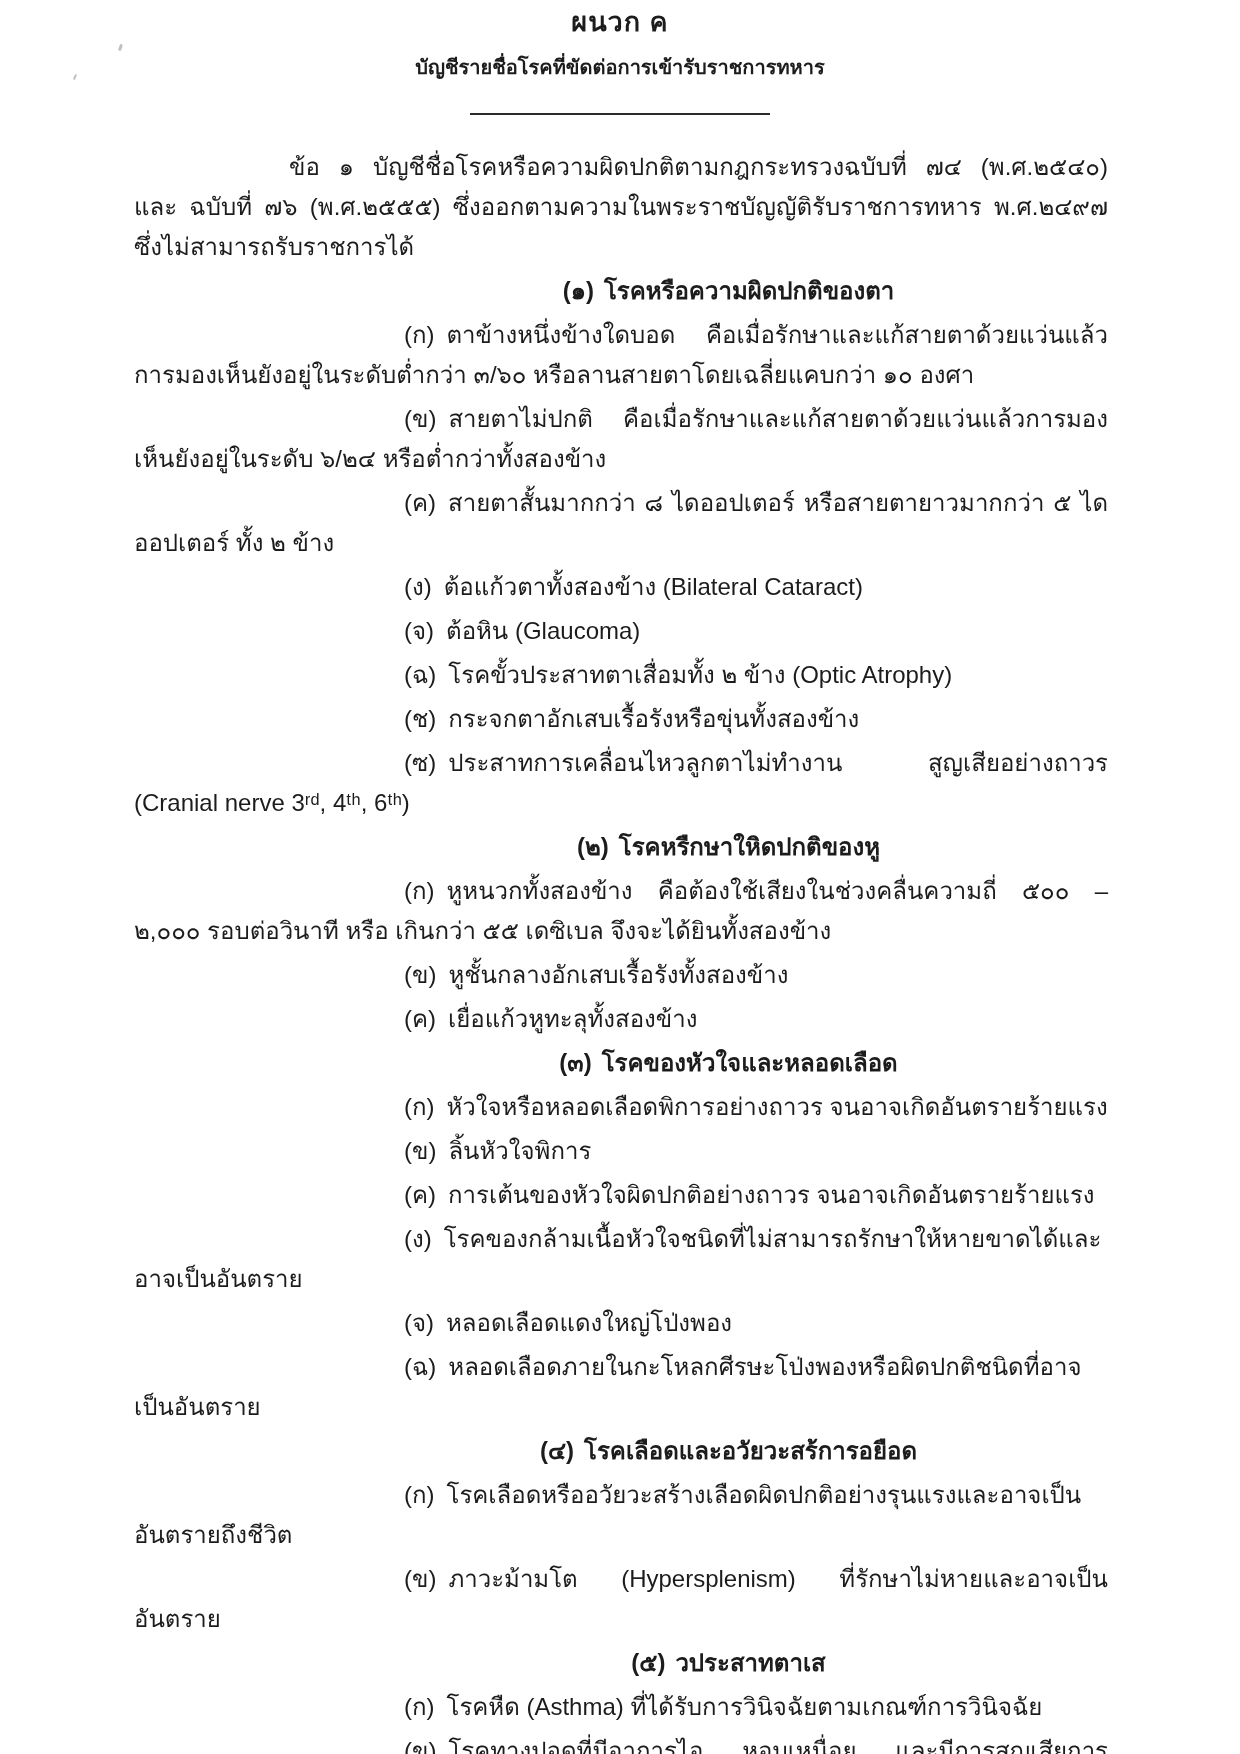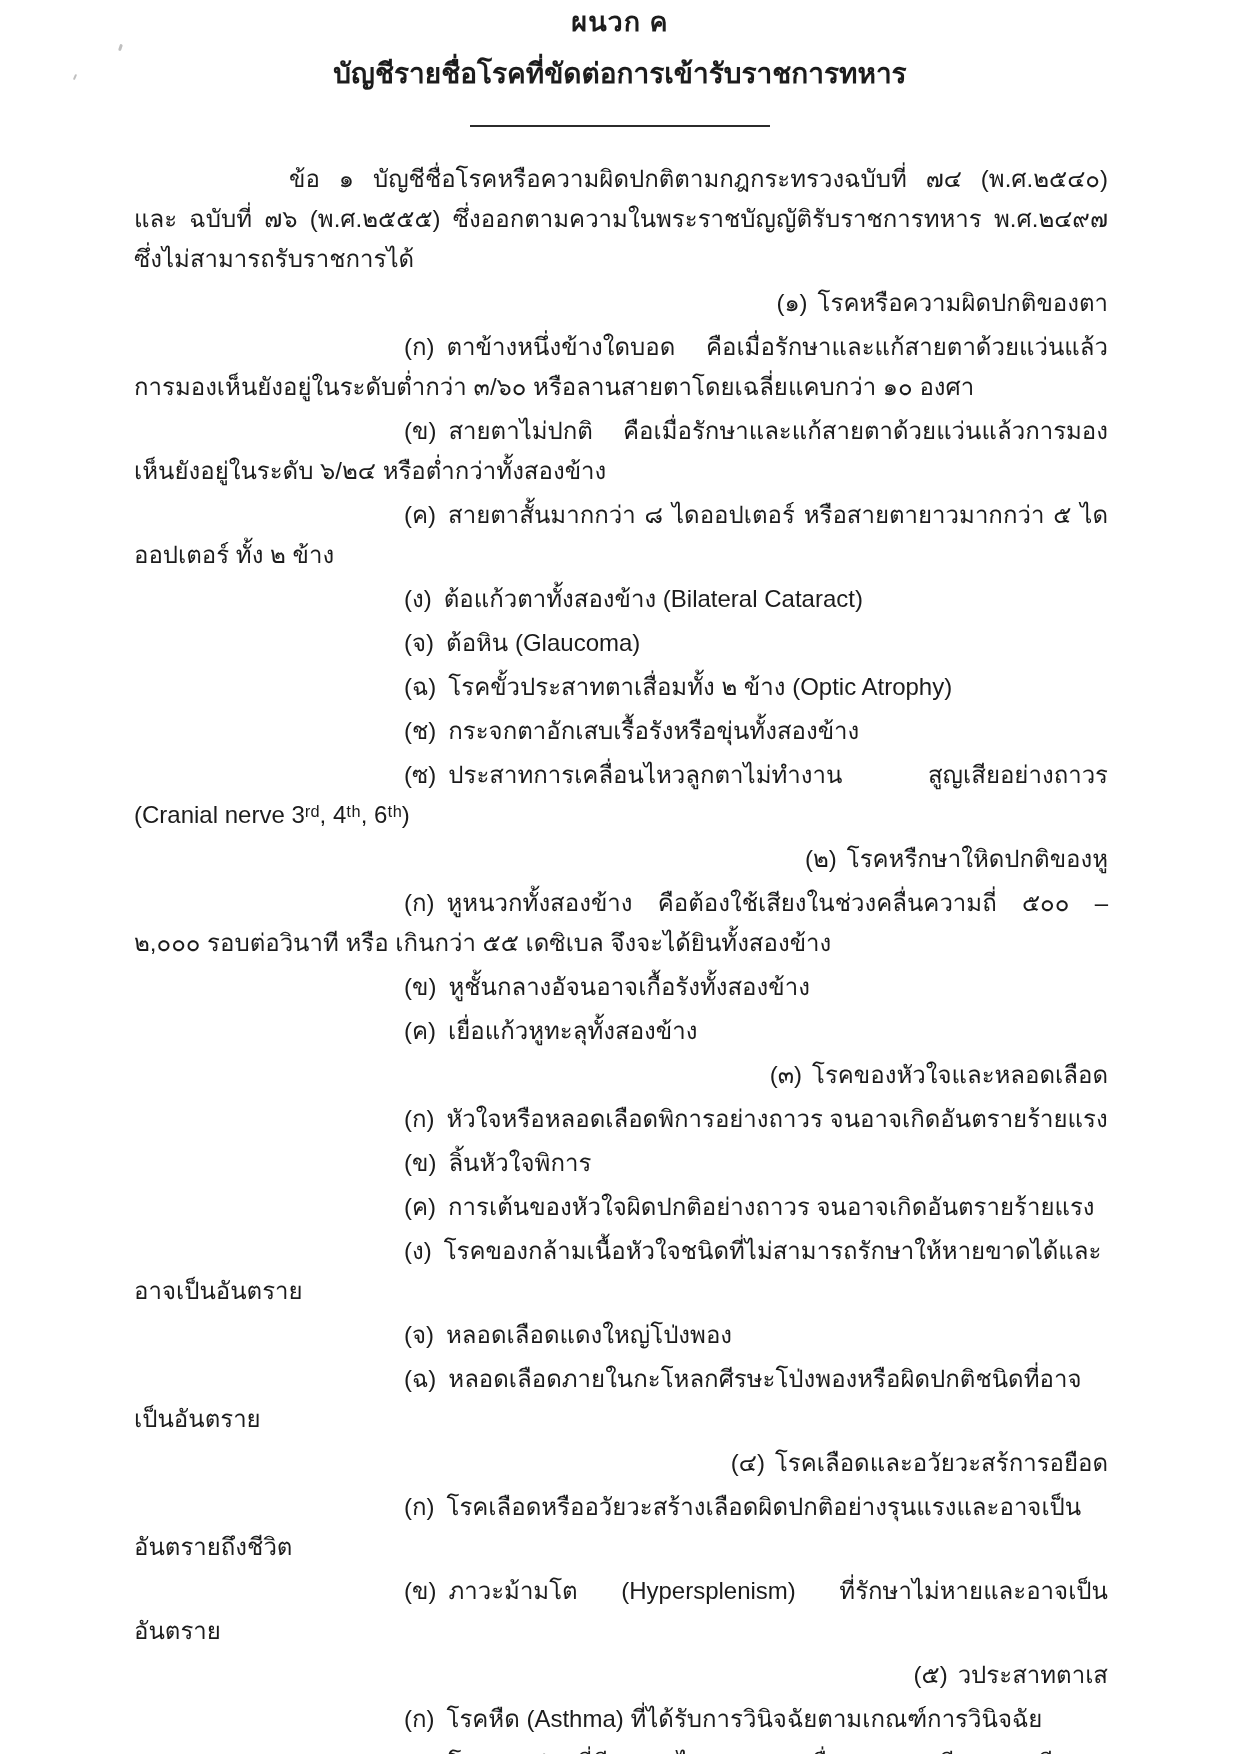--- a/index.html
+++ b/index.html
@@ -13,42 +13,42 @@
     font-family: "Liberation Sans", "DejaVu Sans", sans-serif;
     overflow: hidden;
   }
   .doc-header { text-align: center; }
   .appendix-title {
     font-size: 27px;
     font-weight: bold;
     letter-spacing: 1px;
   }
   .doc-title {
-    font-size: 28px;
+    font-size: 20px;
     font-weight: bold;
     margin-top: 8px;
   }
   .divider {
     width: 300px;
     height: 2px;
     background: #2b2b2b;
     margin: 30px auto 0 auto;
   }
   .doc-body {
     margin: 32px 128px 0 130px;
     font-size: 24px;
     line-height: 40px;
     text-align: justify;
   }
   p { margin: 4px; }
   .intro { text-indent: 155px; }
   .section-head {
-    font-weight: normal;
+    font-weight: bold;
     text-indent: 215px;
-    text-align: right;
+    text-align: center;
   }
   .section-number { margin-right: 10px; }
   .item { text-indent: 270px; }
   .item-label { margin-right: 12px; }
   
   .artifact { position: absolute; background: #8a8a8a; opacity: 0.55; }
   .artifact.a1 { left: 119px; top: 44px; width: 3px; height: 7px; transform: rotate(18deg); border-radius: 2px; }
   .artifact.a2 { left: 74px; top: 74px; width: 2px; height: 6px; transform: rotate(24deg); border-radius: 2px; }
 </style>
 </head>
@@ -71,21 +71,21 @@
         <p class="item"><span class="item-label">(ก)</span><span>ตาข้างหนึ่งข้างใดบอด คือเมื่อรักษาและแก้สายตาด้วยแว่นแล้วการมองเห็นยังอยู่ในระดับต่ำกว่า ๓/๖๐ หรือลานสายตาโดยเฉลี่ยแคบกว่า ๑๐ องศา</span></p>
         <p class="item"><span class="item-label">(ข)</span><span>สายตาไม่ปกติ คือเมื่อรักษาและแก้สายตาด้วยแว่นแล้วการมองเห็นยังอยู่ในระดับ ๖/๒๔ หรือต่ำกว่าทั้งสองข้าง</span></p>
         <p class="item"><span class="item-label">(ค)</span><span>สายตาสั้นมากกว่า ๘ ไดออปเตอร์ หรือสายตายาวมากกว่า ๕ ไดออปเตอร์ ทั้ง ๒ ข้าง</span></p>
         <p class="item"><span class="item-label">(ง)</span><span>ต้อแก้วตาทั้งสองข้าง (Bilateral Cataract)</span></p>
         <p class="item"><span class="item-label">(จ)</span><span>ต้อหิน (Glaucoma)</span></p>
         <p class="item"><span class="item-label">(ฉ)</span><span>โรคขั้วประสาทตาเสื่อมทั้ง ๒ ข้าง (Optic Atrophy)</span></p>
         <p class="item"><span class="item-label">(ช)</span><span>กระจกตาอักเสบเรื้อรังหรือขุ่นทั้งสองข้าง</span></p>
         <p class="item"><span class="item-label">(ซ)</span><span>ประสาทการเคลื่อนไหวลูกตาไม่ทำงาน สูญเสียอย่างถาวร (Cranial nerve 3ʳᵈ, 4ᵗʰ, 6ᵗʰ)</span></p>
         <p class="section-head"><span class="section-number">(๒)</span><span>โรคหรืกษาใหิดปกติของหู</span></p>
         <p class="item"><span class="item-label">(ก)</span><span>หูหนวกทั้งสองข้าง คือต้องใช้เสียงในช่วงคลื่นความถี่ ๕๐๐ – ๒,๐๐๐ รอบต่อวินาที หรือ เกินกว่า ๕๕ เดซิเบล จึงจะได้ยินทั้งสองข้าง</span></p>
-        <p class="item"><span class="item-label">(ข)</span><span>หูชั้นกลางอัจนอาจเกื้อรังทั้งสองข้าง</span></p>
+        <p class="item"><span class="item-label">(ข)</span><span>หูชั้นกลางอักเสบเรื้อรังทั้งสองข้าง</span></p>
         <p class="item"><span class="item-label">(ค)</span><span>เยื่อแก้วหูทะลุทั้งสองข้าง</span></p>
         <p class="section-head"><span class="section-number">(๓)</span><span>โรคของหัวใจและหลอดเลือด</span></p>
         <p class="item"><span class="item-label">(ก)</span><span>หัวใจหรือหลอดเลือดพิการอย่างถาวร จนอาจเกิดอันตรายร้ายแรง</span></p>
         <p class="item"><span class="item-label">(ข)</span><span>ลิ้นหัวใจพิการ</span></p>
         <p class="item"><span class="item-label">(ค)</span><span>การเต้นของหัวใจผิดปกติอย่างถาวร จนอาจเกิดอันตรายร้ายแรง</span></p>
         <p class="item"><span class="item-label">(ง)</span><span>โรคของกล้ามเนื้อหัวใจชนิดที่ไม่สามารถรักษาให้หายขาดได้และอาจเป็นอันตราย</span></p>
         <p class="item"><span class="item-label">(จ)</span><span>หลอดเลือดแดงใหญ่โป่งพอง</span></p>
         <p class="item"><span class="item-label">(ฉ)</span><span>หลอดเลือดภายในกะโหลกศีรษะโป่งพองหรือผิดปกติชนิดที่อาจเป็นอันตราย</span></p>
         <p class="section-head"><span class="section-number">(๔)</span><span>โรคเลือดและอวัยวะสร้การอยือด</span></p>
         <p class="item"><span class="item-label">(ก)</span><span>โรคเลือดหรืออวัยวะสร้างเลือดผิดปกติอย่างรุนแรงและอาจเป็นอันตรายถึงชีวิต</span></p>

